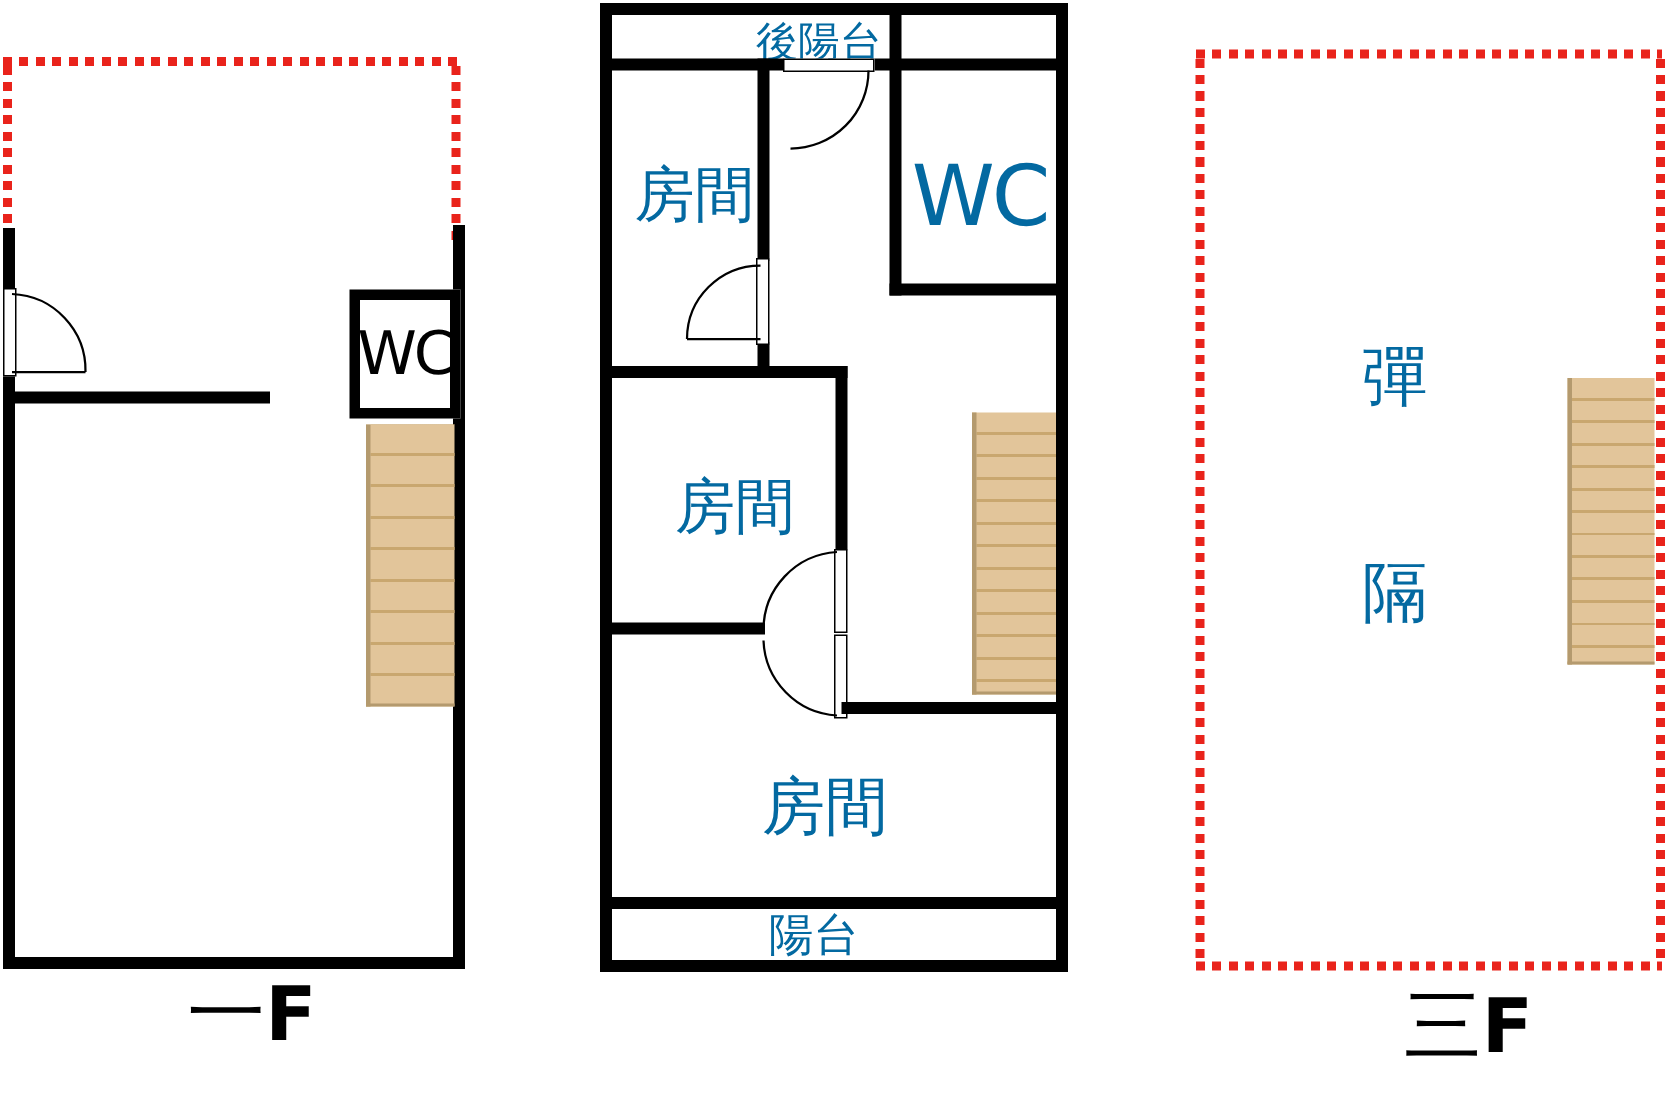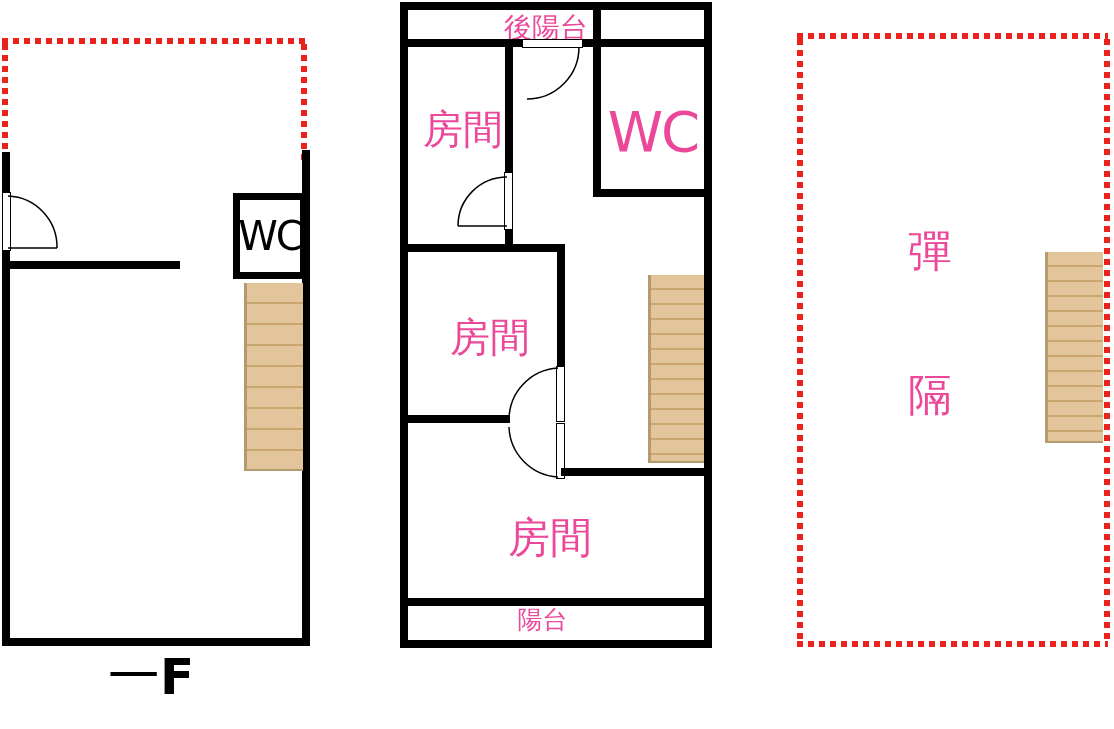--- a/index.html
+++ b/index.html
@@ -16,26 +16,26 @@
   .dotH{position:absolute;height:6px;background:repeating-linear-gradient(90deg,var(--red) 0 6px,transparent 6px 11px);}
   .dotV{position:absolute;width:6px;background:repeating-linear-gradient(180deg,var(--red) 0 6px,transparent 6px 11px);}
   .leaf{position:absolute;background:#ffffff;border:1.5px solid #000;box-sizing:border-box;}
   .door-svg{position:absolute;overflow:visible;}
   .door-svg path{fill:none;stroke:#000;stroke-width:1.5;}
   .stairs{position:absolute;background-color:var(--stair-fill);
           border-left:3px solid var(--stair-edge);border-bottom:2px solid var(--stair-edge);
           box-sizing:border-box;}
   .stairs.s21{background-image:repeating-linear-gradient(to bottom,transparent 0 19px,var(--stair-div) 19px 21px);}
   .stairs.s15{background-image:repeating-linear-gradient(to bottom,transparent 0 13px,var(--stair-div) 13px 15px);}
-  .cjk{position:absolute;color:#ec4899;text-align:center;font-family:"DejaVu Serif","Liberation Serif",serif;}
+  .cjk{position:absolute;color:#0369a1;text-align:center;font-family:"DejaVu Serif","Liberation Serif",serif;}
   .sans{font-family:"DejaVu Sans","Liberation Sans",sans-serif;}
   .wc-room{position:absolute;background:#fff;border:7px solid #000;box-sizing:border-box;
            display:flex;align-items:center;justify-content:center;
            font-family:"DejaVu Sans","Liberation Sans",sans-serif;}
-  .floor-label{position:absolute;text-align:center;white-space:nowrap;}
+  .floor-label{position:absolute;text-align:right;white-space:nowrap;}
   .floor-label .cn{font-family:"DejaVu Serif","Liberation Serif",serif;font-size:52px;line-height:1;}
   .floor-label .fl{font-family:"DejaVu Sans","Liberation Sans",sans-serif;font-weight:bold;font-size:50px;line-height:1;}
 </style>
 </head>
 <body>
 
 <div class="canvas">
 
   <div class="dotH" style="left:2px;top:38px;width:305px;"></div>
   <div class="dotV" style="left:2px;top:44px;height:110px;"></div>
@@ -102,27 +102,30 @@
   <svg class="door-svg" style="left:506px;top:423px;" width="56" height="58">
     <path d="M 52 54 A 52 52 0 0 1 3 4"></path>
   </svg>
   <div class="wall" style="left:561px;top:468px;width:151px;height:8px;"></div>
 
   <div class="stairs s15" style="left:648px;top:275px;width:56px;height:188px;"></div>
 
   <div class="cjk" style="left:500px;top:510px;width:100px;font-size:42px;">房間</div>
 
   <div class="wall" style="left:400px;top:598px;width:312px;height:8px;"></div>
-  <div class="cjk" style="left:400px;top:603px;width:285px;font-size:25px;">陽台</div>
+  <div class="cjk" style="left:400px;top:603px;width:285px;font-size:30px;">陽台</div>
 
 
   <div class="dotH" style="left:797px;top:33px;width:311px;"></div>
   <div class="dotH" style="left:797px;top:641px;width:311px;"></div>
   <div class="dotV" style="left:797px;top:39px;height:602px;"></div>
   <div class="dotV" style="left:1104px;top:39px;height:602px;"></div>
 
   <div class="cjk" style="left:885px;top:222px;width:90px;font-size:44px;">彈</div>
   <div class="cjk" style="left:885px;top:366px;width:90px;font-size:44px;">隔</div>
 
   <div class="stairs s15" style="left:1045px;top:252px;width:58px;height:191px;"></div>
 
+  <div class="floor-label" style="left:902px;top:658px;width:120px;">
+    <span class="cn">三</span><span class="fl">F</span>
+  </div>
 
 </div>
 
 </body></html>

